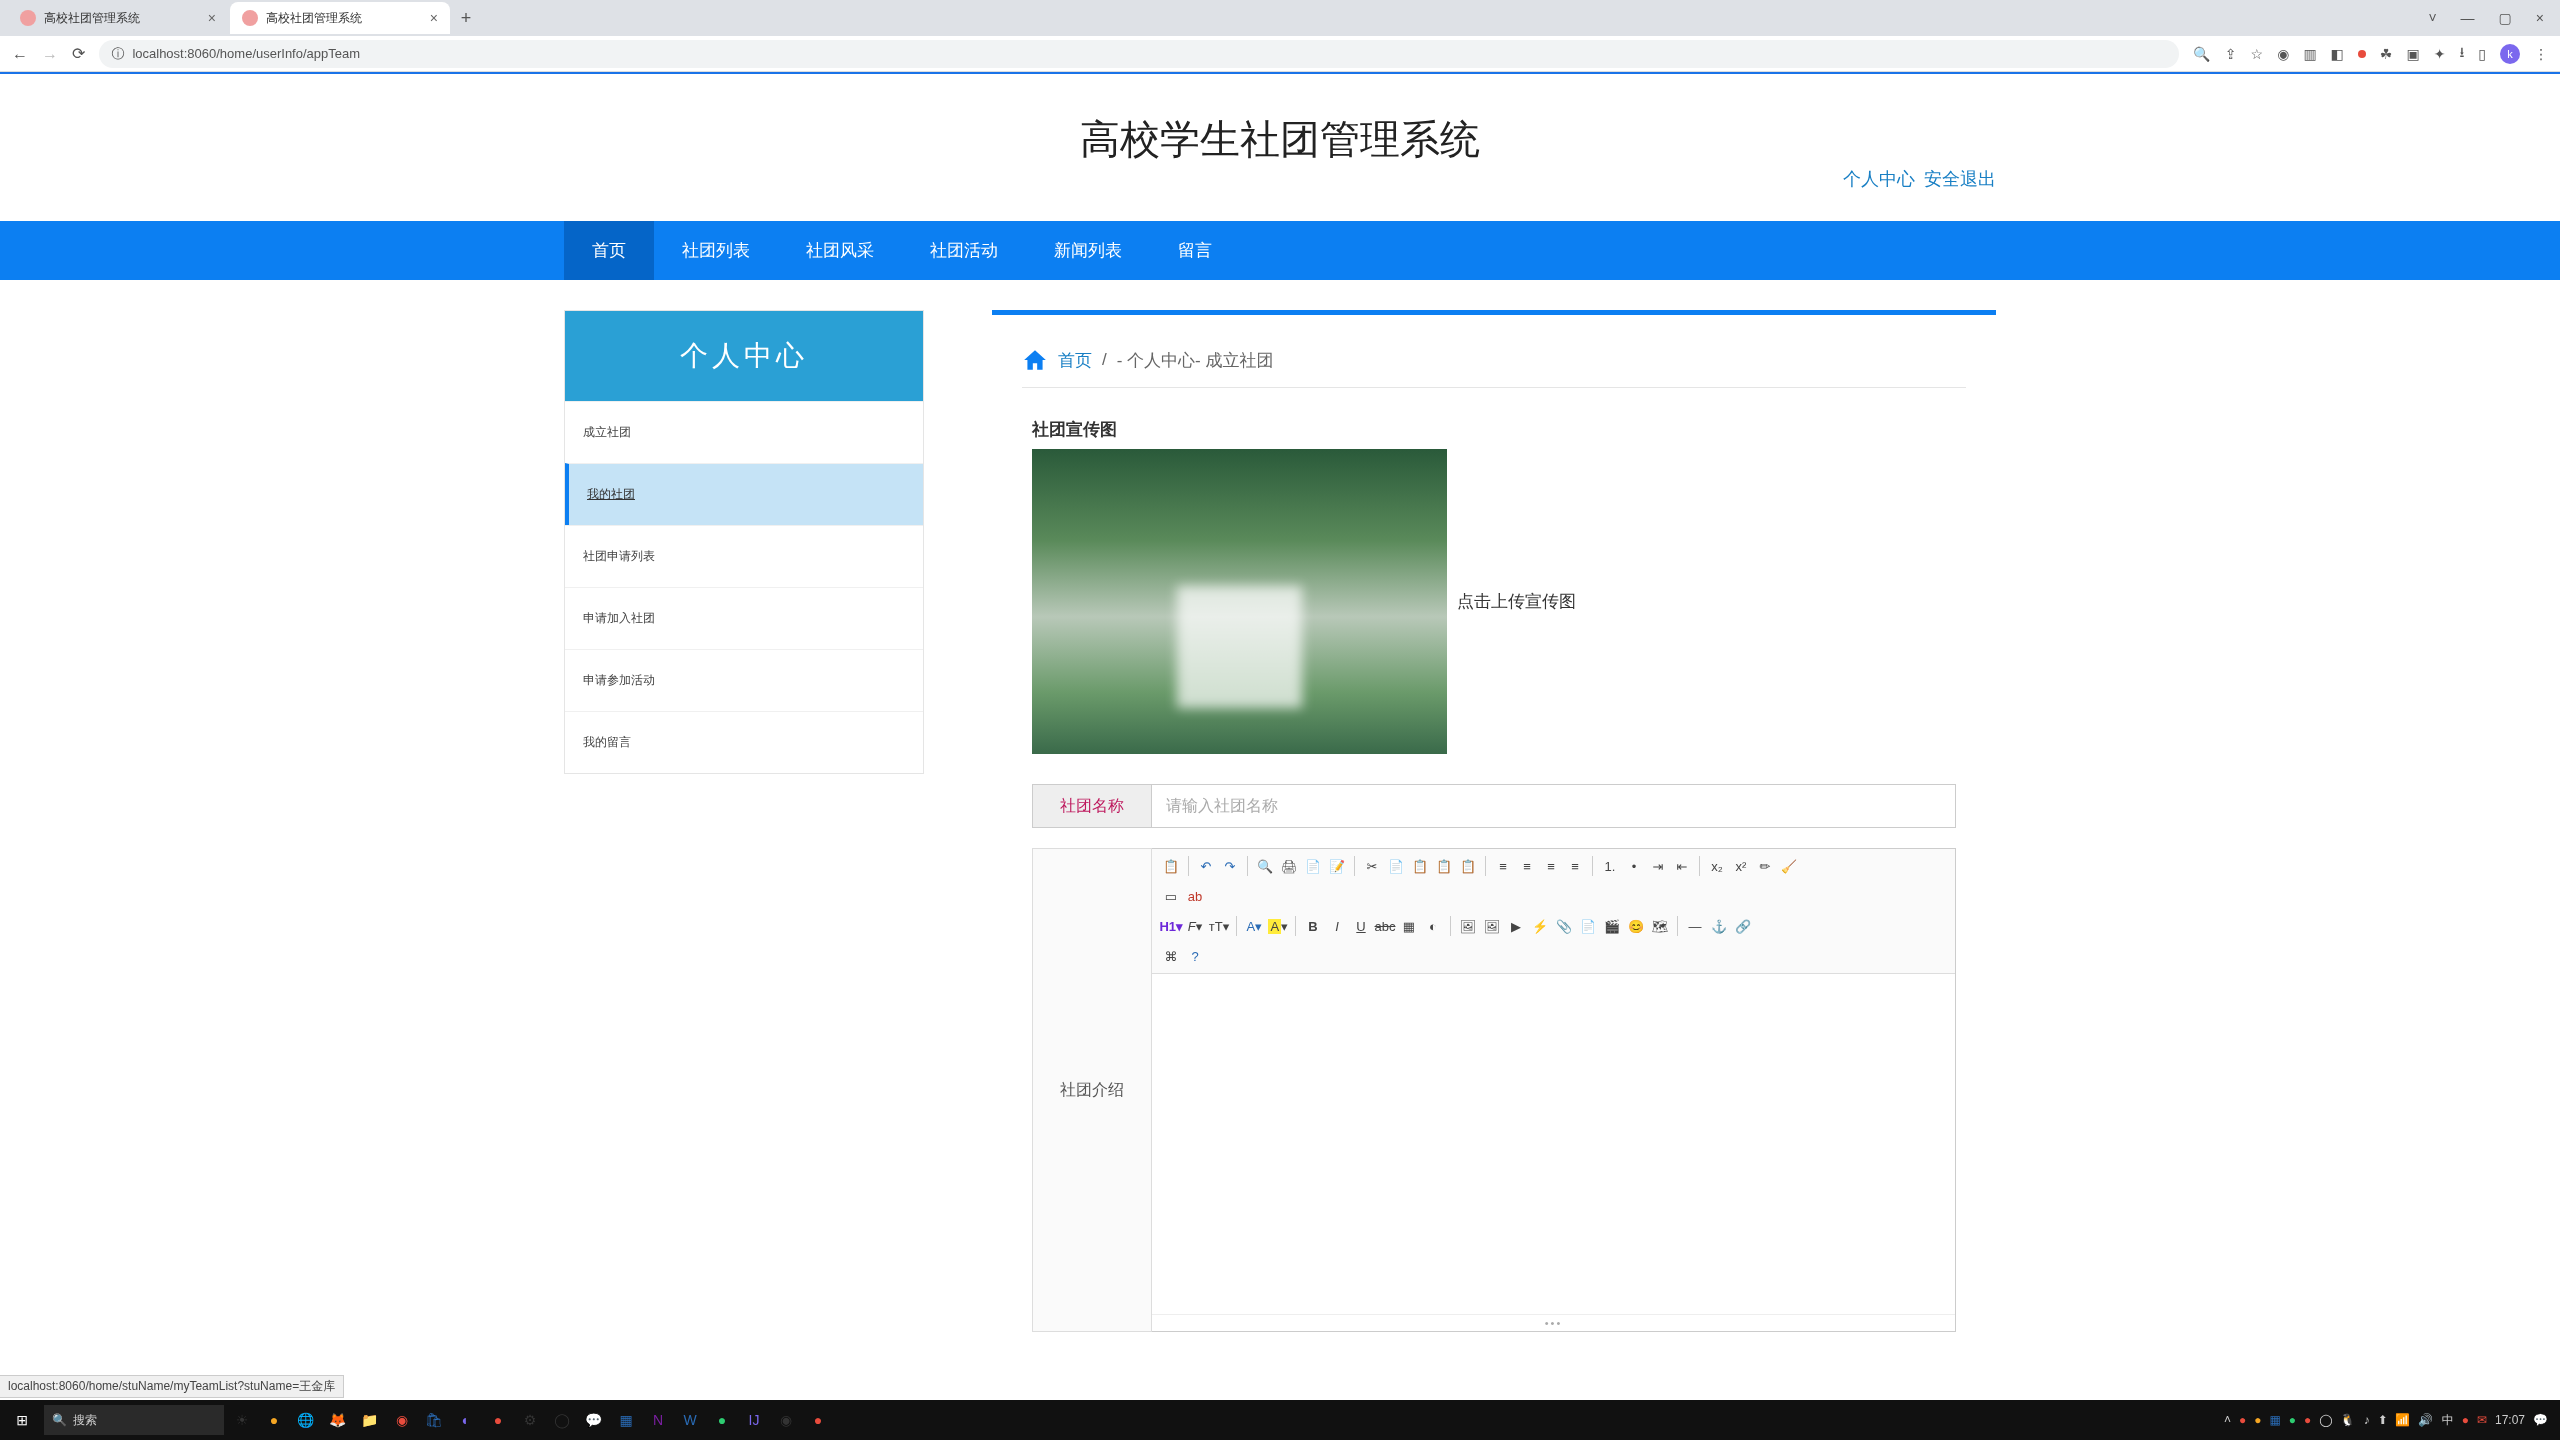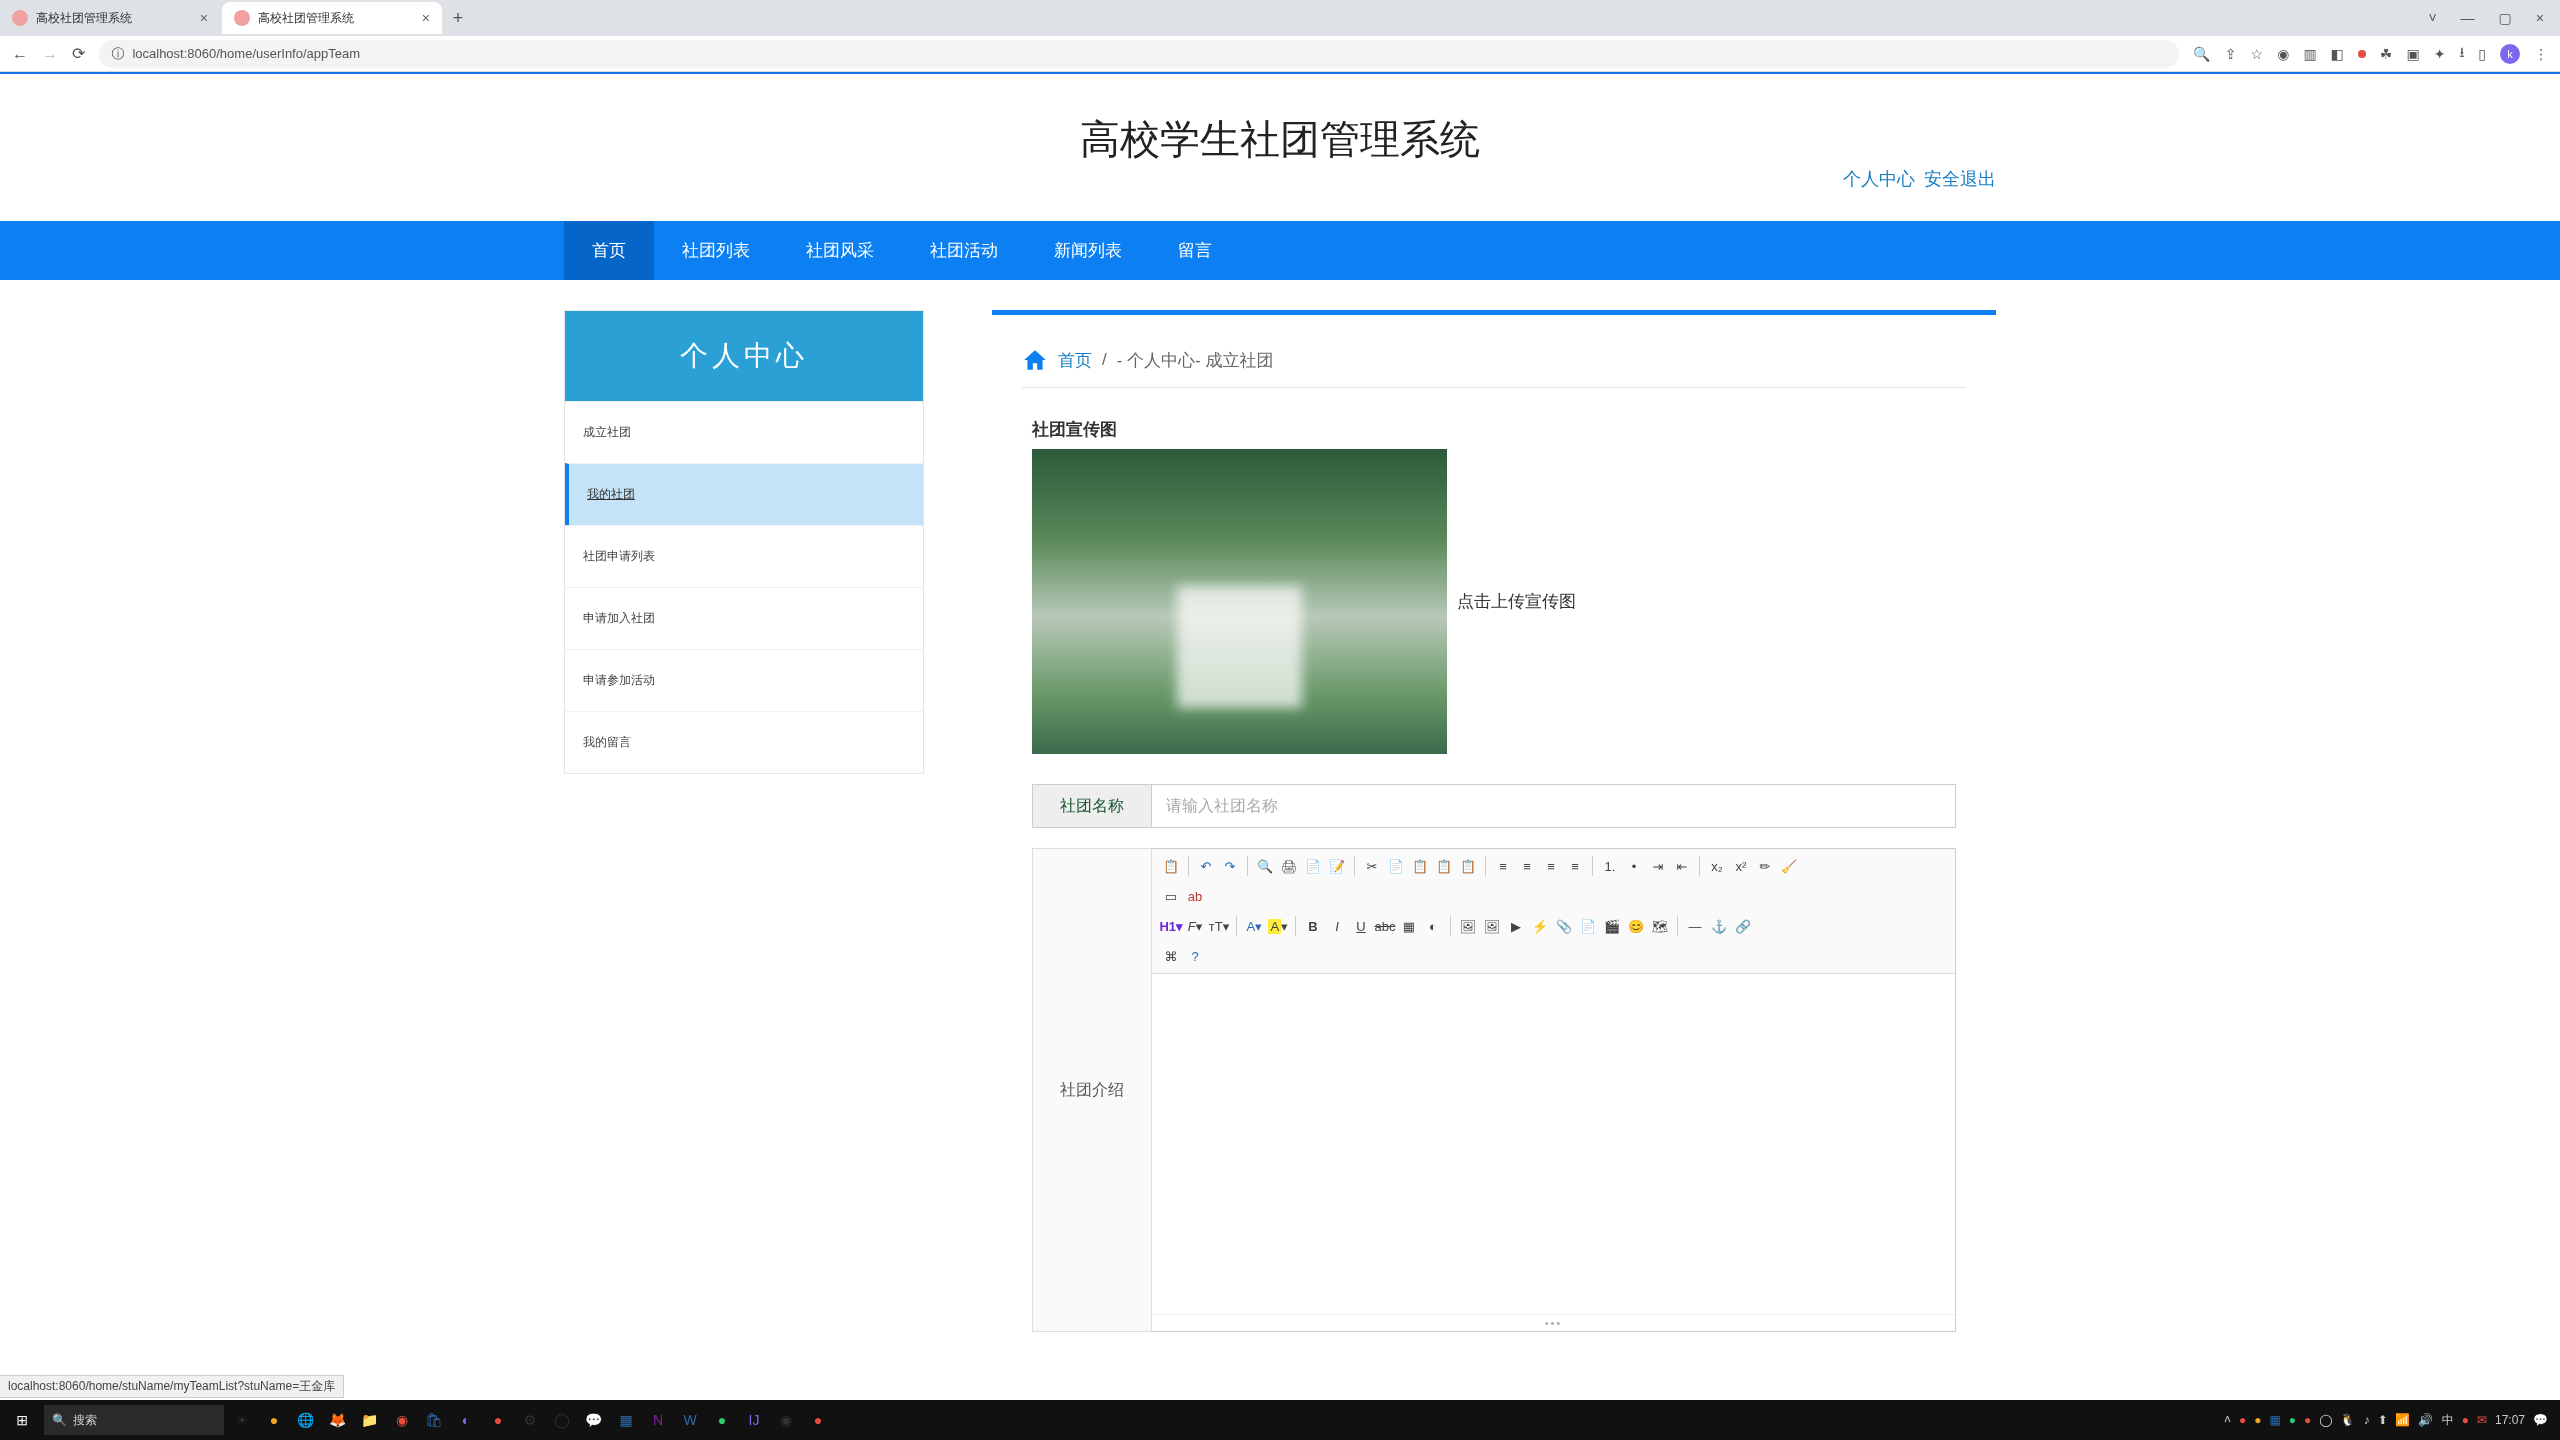--- a/index.html
+++ b/index.html
@@ -1,20 +1,20 @@
 <!DOCTYPE html>
 <html><head>
 <meta charset="utf-8">
 <style>
 * { margin: 0; padding: 0; box-sizing: border-box; }
 body { font-family: "Microsoft YaHei", Arial, sans-serif; font-size: 14px; background: #fff; color: #333; }
 
 
 .browser-chrome { background: #dee1e6; }
-.tab-strip { display: flex; align-items: center; height: 36px; padding-left: 0; }
+.tab-strip { display: flex; align-items: center; height: 36px; padding-left: 8px; }
 .tab { display: flex; align-items: center; background: #fff; height: 32px; padding: 0 12px; margin-right: 2px; border-radius: 8px 8px 0 0; font-size: 12px; color: #333; min-width: 220px; }
 .tab.inactive { background: #dee1e6; }
 .tab .favicon { width: 16px; height: 16px; border-radius: 50%; background: #f0a0a0; margin-right: 8px; }
 .tab .close { margin-left: auto; font-size: 14px; color: #666; }
 .new-tab { width: 28px; text-align: center; font-size: 18px; color: #555; }
 .window-controls { margin-left: auto; display: flex; gap: 24px; padding-right: 16px; color: #555; font-size: 14px; }
 .addr-bar { display: flex; align-items: center; height: 36px; background: #fff; padding: 0 12px; border-bottom: 1px solid #ddd; gap: 14px; }
 .nav-btn { color: #555; font-size: 16px; }
 .nav-btn.disabled { color: #bbb; }
 .url-box { flex: 1; display: flex; align-items: center; background: #f1f3f4; border-radius: 14px; height: 28px; padding: 0 12px; font-size: 13px; color: #555; gap: 8px; }
@@ -55,21 +55,21 @@
 .breadcrumb .link { color: #187fc4; }
 
 .section { padding: 30px 10px 10px 10px; }
 .label-strong { font-weight: bold; font-size: 17px; color: #333; margin-bottom: 8px; }
 .upload-row { display: flex; align-items: center; gap: 10px; }
 .upload-img { width: 415px; height: 305px; background: linear-gradient(180deg, #2a5a3a 0%, #5a8a5a 30%, #b8c8b8 55%, #6a9a6a 80%, #3a6a4a 100%); position: relative; overflow: hidden; }
 .upload-img::before { content: ''; position: absolute; left: 35%; top: 45%; width: 30%; height: 40%; background: rgba(255,255,255,0.7); filter: blur(6px); }
 .upload-hint { font-size: 17px; color: #333; }
 
 .form-row { display: flex; margin-top: 30px; }
-.form-label { width: 120px; background: #eee; border: 1px solid #ccc; display: flex; align-items: center; justify-content: center; font-size: 16px; color: #14532d; }
+.form-label { width: 120px; background: #eee; border: 1px solid #ccc; display: flex; align-items: center; justify-content: center; font-size: 16px; color: #be185d; }
 .form-input { flex: 1; border: 1px solid #ccc; border-left: none; padding: 12px 14px; font-size: 16px; outline: none; }
 .form-input::placeholder { color: #aaa; }
 
 .editor-row { display: flex; margin-top: 20px; }
 .editor-label { width: 120px; display: flex; align-items: center; justify-content: center; font-size: 16px; color: #555; background: #fafafa; border: 1px solid #ddd; }
 .editor-wrap { flex: 1; border: 1px solid #ccc; border-left: none; }
 .editor-toolbar { background: #fafafa; border-bottom: 1px solid #ddd; padding: 6px 8px; display: flex; flex-wrap: wrap; gap: 4px 2px; align-items: center; }
 .tb-sep { width: 1px; height: 20px; background: #ccc; margin: 0 4px; }
 .tb-btn { width: 22px; height: 22px; display: inline-flex; align-items: center; justify-content: center; font-size: 13px; color: #444; cursor: pointer; border-radius: 2px; }
 .tb-h { font-weight: bold; color: #6d28d9; }

